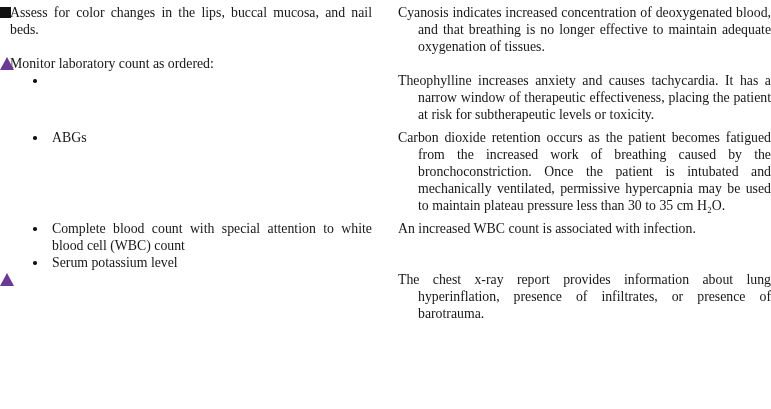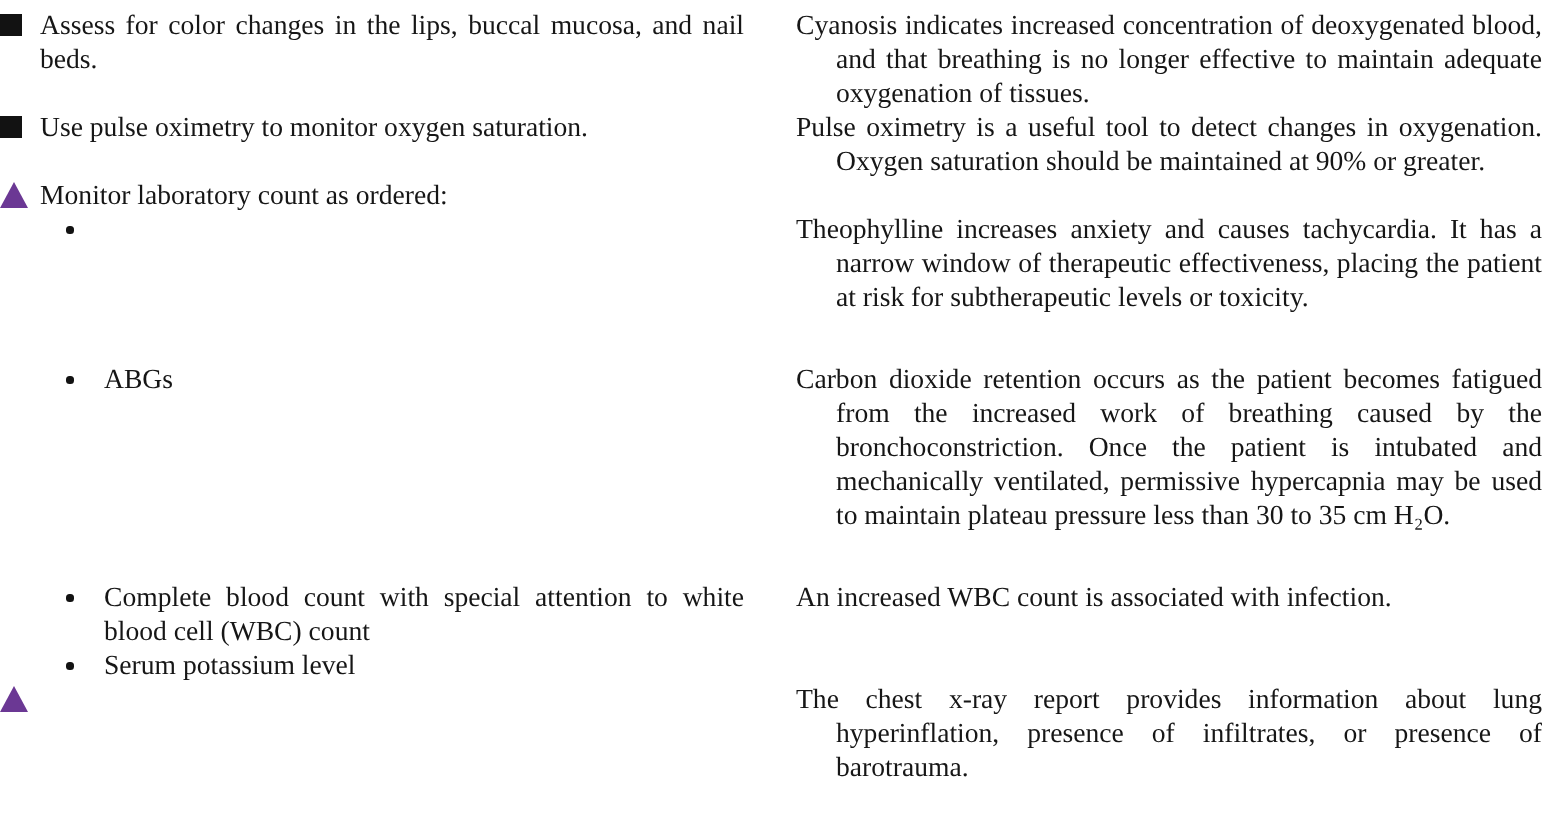--- a/index.html
+++ b/index.html
@@ -21,33 +21,33 @@
     padding-top: 4px;
   }
   .tbl {
     display: flex;
     flex-direction: column;
   }
   .row {
     display: flex;
     align-items: flex-start;
   }
-  .row.gap-sm { margin-top: 24px; }
+  .row.gap-sm { margin-top: 6px; }
   .cell-left {
     width: 372px;
     margin-right: 26px;
     box-sizing: border-box;
   }
   .cell-right {
     width: 373px;
     box-sizing: border-box;
   }
   .intervention {
     position: relative;
-    padding-left: 20px;
+    padding-left: 10px;
     text-align: justify;
   }
   .intervention.sub {
     padding-left: 52px;
   }
   .marker-square {
     position: absolute;
     left: 0;
     top: 3px;
     width: 11px;
@@ -88,29 +88,20 @@
     <div class="row">
       <div class="cell-left intervention">
         <span class="marker-square"></span>
         <span>Assess for color changes in the lips, buccal mucosa, and nail beds.</span>
       </div>
       <div class="cell-right">
         <div class="rationale">Cyanosis indicates increased concentration of deoxygenated blood, and that breathing is no longer effective to maintain adequate oxygenation of tissues.</div>
       </div>
     </div>
 
-    <div class="row">
-      <div class="cell-left intervention">
-        <span class="marker-square"></span>
-        <span>Use pulse oximetry to monitor oxygen saturation.</span>
-      </div>
-      <div class="cell-right">
-        <div class="rationale">Pulse oximetry is a useful tool to detect changes in oxygenation. Oxygen saturation should be maintained at 90% or greater.</div>
-      </div>
-    </div>
 
     <div class="row">
       <div class="cell-left intervention">
         <span class="marker-triangle"></span>
         <span>Monitor laboratory count as ordered:</span>
       </div>
       <div class="cell-right">
         <div class="rationale"></div>
       </div>
     </div>

